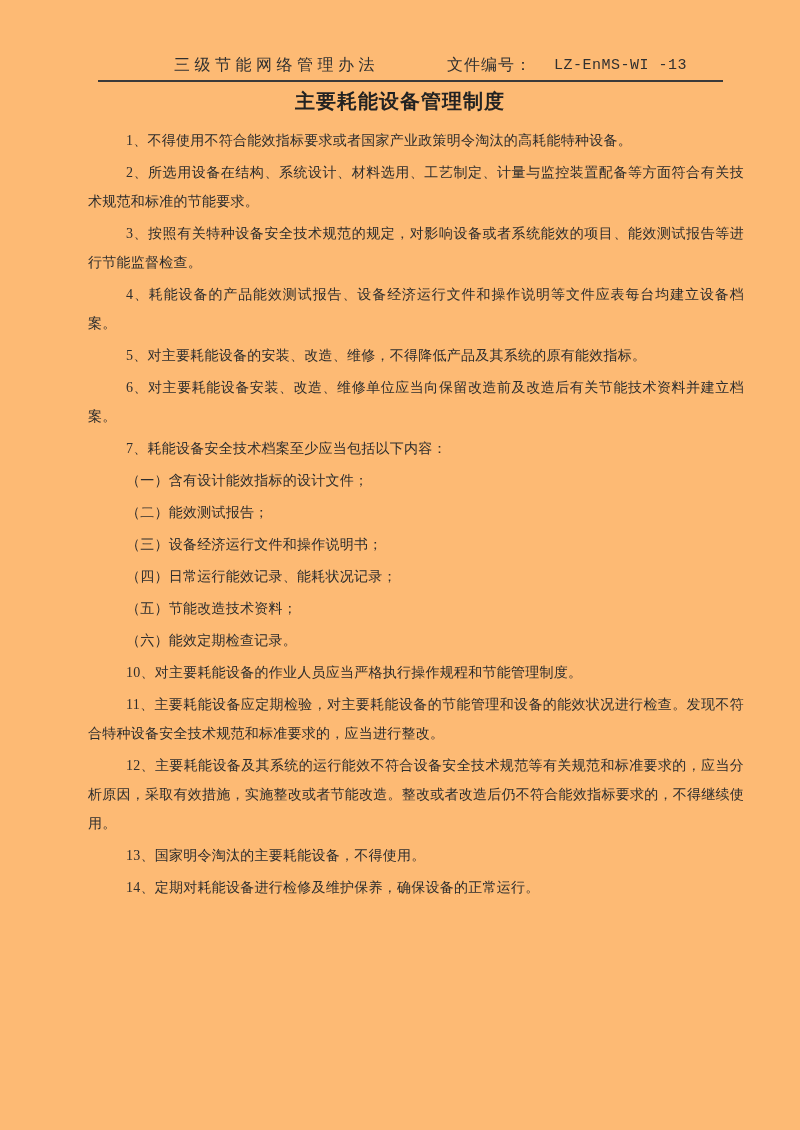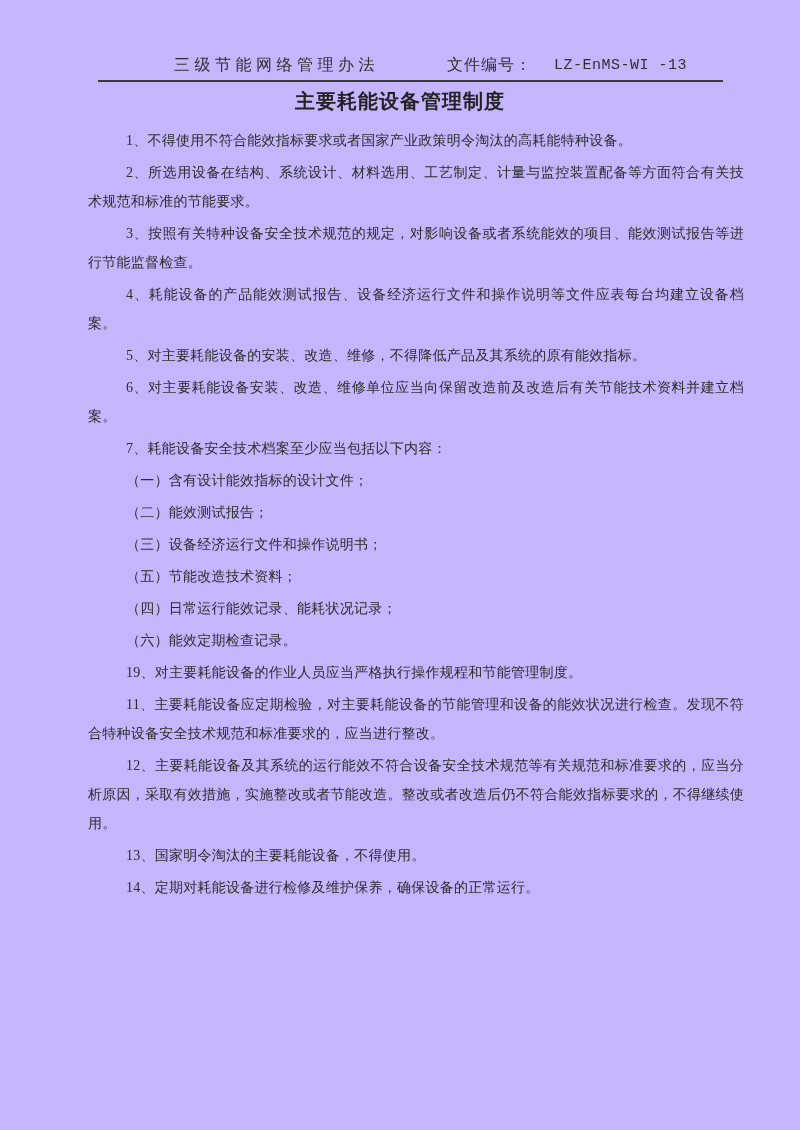--- a/index.html
+++ b/index.html
@@ -5,21 +5,21 @@
   html, body {
     margin: 0;
     padding: 0;
     background: #e9e9e9;
     font-family: "Liberation Serif", "DejaVu Serif", serif;
   }
   .page {
     position: relative;
     width: 800px;
     height: 1130px;
-    background: #c4b5fd;
+    background: #fdba74;
     color: #2d2d2d;
     overflow: hidden;
   }
   .doc-name {
     position: absolute;
     left: 174px;
     top: 55px;
     font-size: 16px;
     letter-spacing: 4.5px;
     white-space: nowrap;
@@ -93,22 +93,22 @@
       <p class="para">1、不得使用不符合能效指标要求或者国家产业政策明令淘汰的高耗能特种设备。</p>
       <p class="para">2、所选用设备在结构、系统设计、材料选用、工艺制定、计量与监控装置配备等方面符合有关技术规范和标准的节能要求。</p>
       <p class="para">3、按照有关特种设备安全技术规范的规定，对影响设备或者系统能效的项目、能效测试报告等进行节能监督检查。</p>
       <p class="para">4、耗能设备的产品能效测试报告、设备经济运行文件和操作说明等文件应表每台均建立设备档案。</p>
       <p class="para">5、对主要耗能设备的安装、改造、维修，不得降低产品及其系统的原有能效指标。</p>
       <p class="para">6、对主要耗能设备安装、改造、维修单位应当向保留改造前及改造后有关节能技术资料并建立档案。</p>
       <p class="para">7、耗能设备安全技术档案至少应当包括以下内容：</p>
       <p class="para">（一）含有设计能效指标的设计文件；</p>
       <p class="para">（二）能效测试报告；</p>
       <p class="para">（三）设备经济运行文件和操作说明书；</p>
+      <p class="para">（四）日常运行能效记录、能耗状况记录；</p>
       <p class="para">（五）节能改造技术资料；</p>
-      <p class="para">（四）日常运行能效记录、能耗状况记录；</p>
       <p class="para">（六）能效定期检查记录。</p>
-      <p class="para">19、对主要耗能设备的作业人员应当严格执行操作规程和节能管理制度。</p>
+      <p class="para">10、对主要耗能设备的作业人员应当严格执行操作规程和节能管理制度。</p>
       <p class="para">11、主要耗能设备应定期检验，对主要耗能设备的节能管理和设备的能效状况进行检查。发现不符合特种设备安全技术规范和标准要求的，应当进行整改。</p>
       <p class="para">12、主要耗能设备及其系统的运行能效不符合设备安全技术规范等有关规范和标准要求的，应当分析原因，采取有效措施，实施整改或者节能改造。整改或者改造后仍不符合能效指标要求的，不得继续使用。</p>
       <p class="para">13、国家明令淘汰的主要耗能设备，不得使用。</p>
       <p class="para">14、定期对耗能设备进行检修及维护保养，确保设备的正常运行。</p>
     </div>
 </div>
 
 </body></html>

